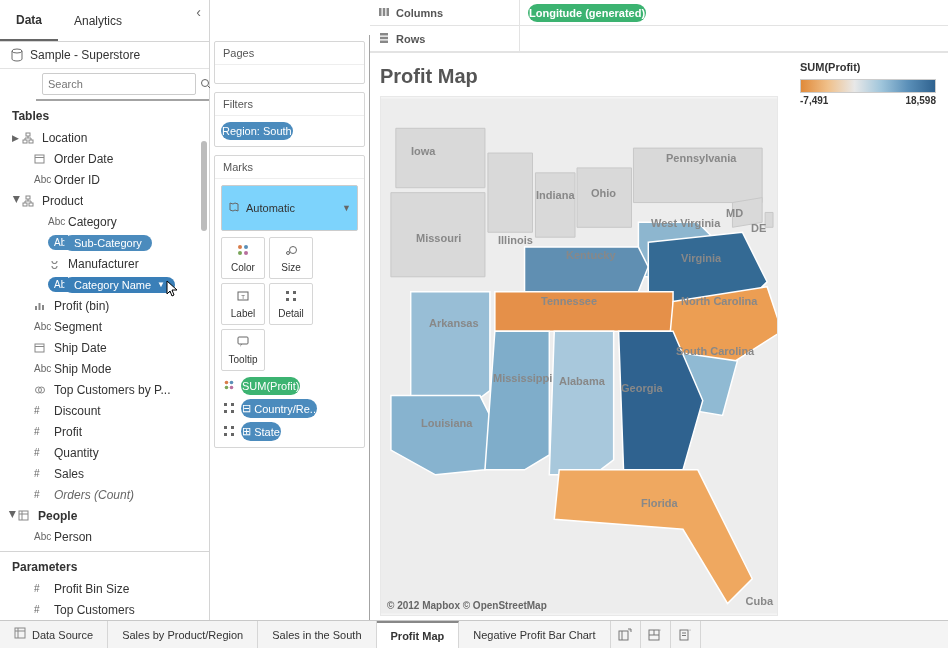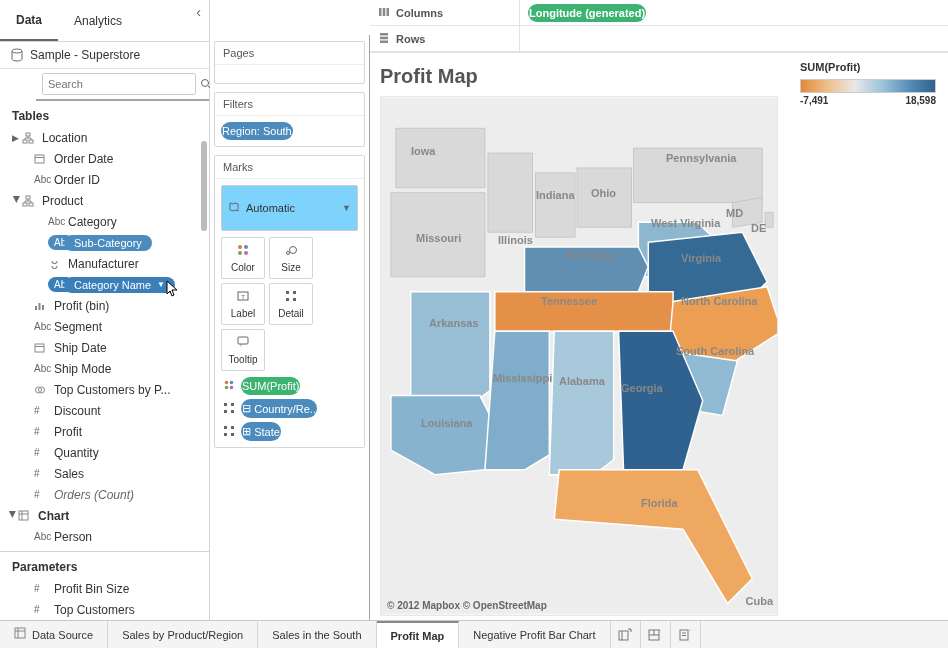--- a/index.html
+++ b/index.html
@@ -254,21 +254,21 @@
         </div>
         <div class="field-row expandable" style="padding-left:8px;">
           <span class="expand-arrow" style="transform:rotate(90deg);">▶</span>
           <span class="field-icon">
             <svg width="11" height="11" viewBox="0 0 11 11">
                 <rect x="1" y="1" width="9" height="9" fill="none" stroke="#888"></rect>
                 <line x1="1" y1="4" x2="10" y2="4" stroke="#888"></line>
                 <line x1="4" y1="1" x2="4" y2="10" stroke="#888"></line>
               </svg>
           </span>
-          <span class="flabel" style="font-weight:600;">Chart</span>
+          <span class="flabel" style="font-weight:600;">People</span>
         </div>
         <div class="field-row indent1">
           <span class="field-icon">Abc</span>
           <span class="flabel">Person</span>
         </div>
       </div>
 
       <div class="param-section">
         <div class="section-title">Parameters</div>
         <div class="field-row indent1">

